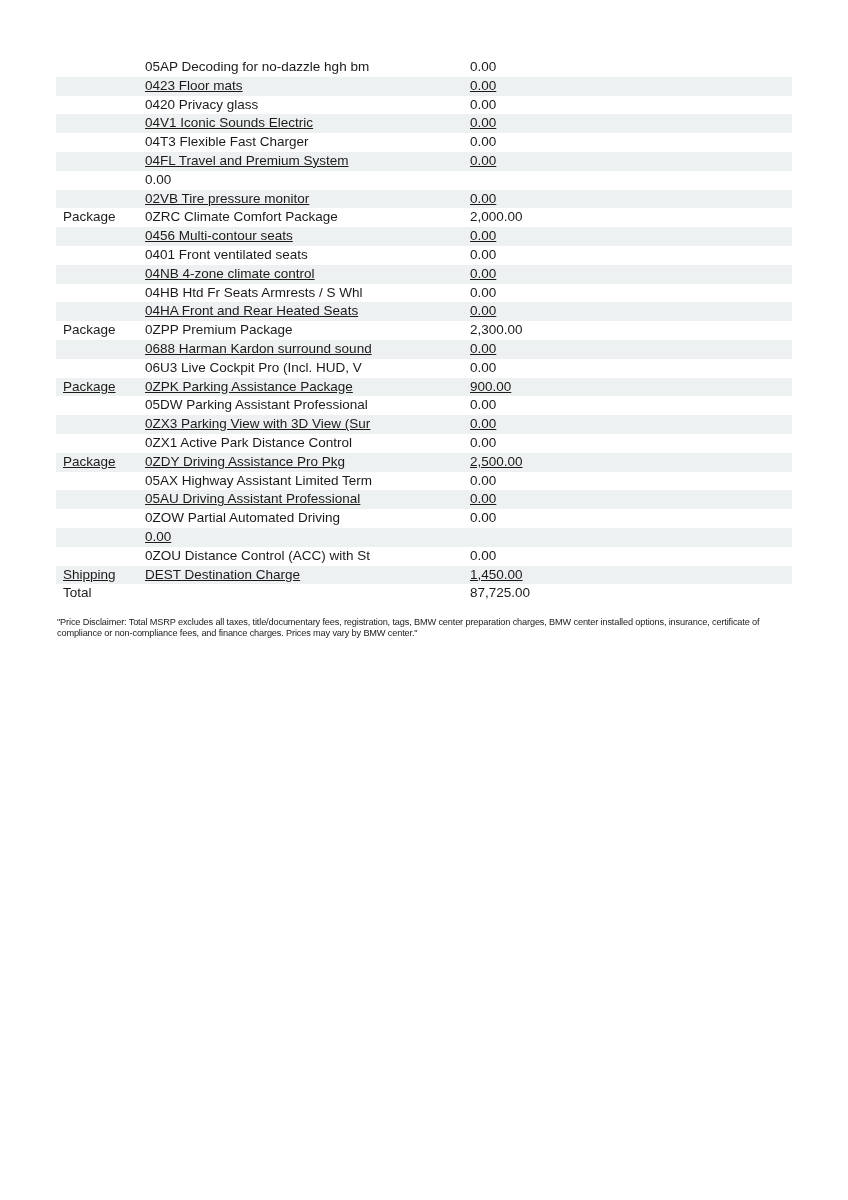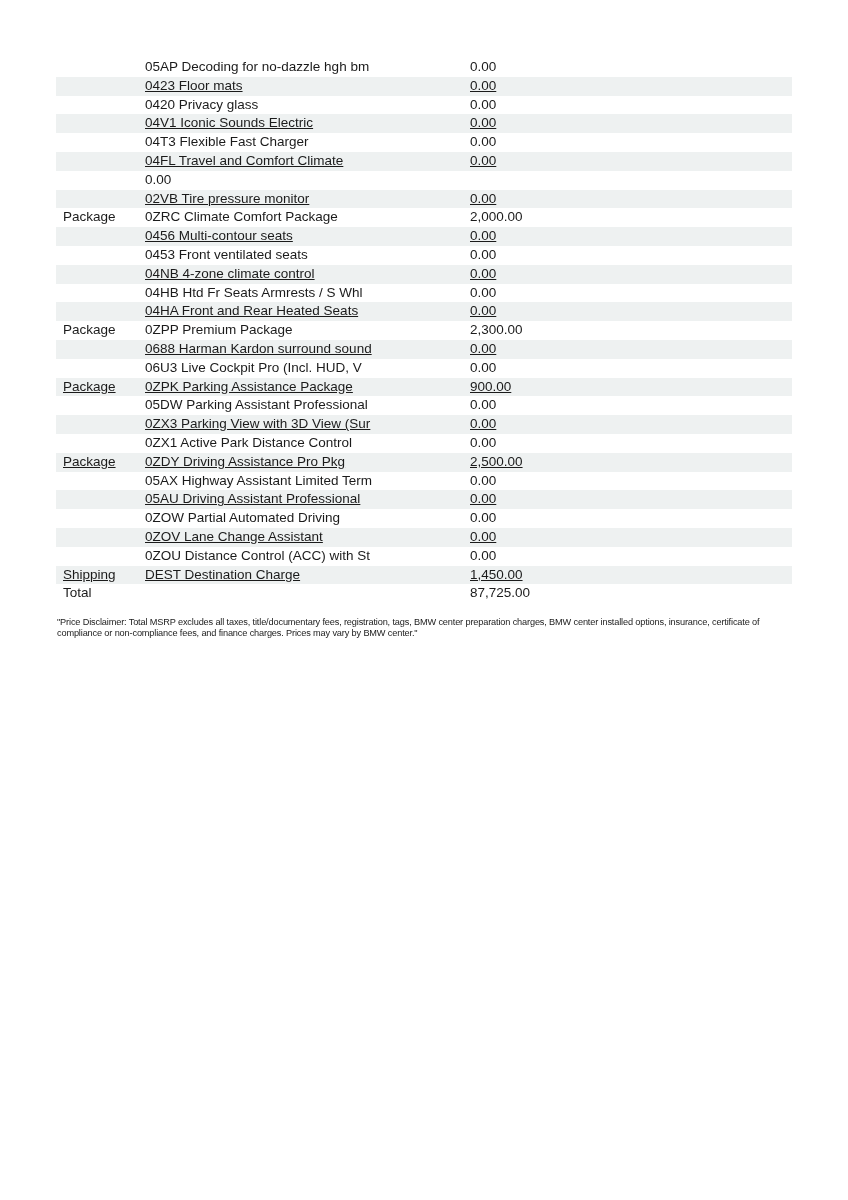--- a/index.html
+++ b/index.html
@@ -92,21 +92,21 @@
         <span class="cell desc">04V1 Iconic Sounds Electric</span>
         <span class="cell price">0.00</span>
       </div>
       <div class="row">
         <span class="cell cat"></span>
         <span class="cell desc">04T3 Flexible Fast Charger</span>
         <span class="cell price">0.00</span>
       </div>
       <div class="row stripe">
         <span class="cell cat"></span>
-        <span class="cell desc">04FL Travel and Comfort Climate</span>
+        <span class="cell desc">04FL Travel and Premium System</span>
         <span class="cell price">0.00</span>
       </div>
       <div class="row">
         <span class="cell cat"></span>
         <span class="cell price">0.00</span>
       </div>
       <div class="row stripe">
         <span class="cell cat"></span>
         <span class="cell desc">02VB Tire pressure monitor</span>
         <span class="cell price">0.00</span>
@@ -116,21 +116,21 @@
         <span class="cell desc">0ZRC Climate Comfort Package</span>
         <span class="cell price">2,000.00</span>
       </div>
       <div class="row stripe">
         <span class="cell cat"></span>
         <span class="cell desc">0456 Multi-contour seats</span>
         <span class="cell price">0.00</span>
       </div>
       <div class="row">
         <span class="cell cat"></span>
-        <span class="cell desc">0453 Front ventilated seats</span>
+        <span class="cell desc">0401 Front ventilated seats</span>
         <span class="cell price">0.00</span>
       </div>
       <div class="row stripe">
         <span class="cell cat"></span>
         <span class="cell desc">04NB 4-zone climate control</span>
         <span class="cell price">0.00</span>
       </div>
       <div class="row">
         <span class="cell cat"></span>
         <span class="cell desc">04HB Htd Fr Seats Armrests / S Whl</span>
@@ -191,21 +191,20 @@
         <span class="cell desc">05AU Driving Assistant Professional</span>
         <span class="cell price">0.00</span>
       </div>
       <div class="row">
         <span class="cell cat"></span>
         <span class="cell desc">0ZOW Partial Automated Driving</span>
         <span class="cell price">0.00</span>
       </div>
       <div class="row stripe">
         <span class="cell cat"></span>
-        <span class="cell desc">0ZOV Lane Change Assistant</span>
         <span class="cell price">0.00</span>
       </div>
       <div class="row">
         <span class="cell cat"></span>
         <span class="cell desc">0ZOU Distance Control (ACC) with St</span>
         <span class="cell price">0.00</span>
       </div>
       <div class="row stripe">
         <span class="cell cat">Shipping</span>
         <span class="cell desc">DEST Destination Charge</span>

